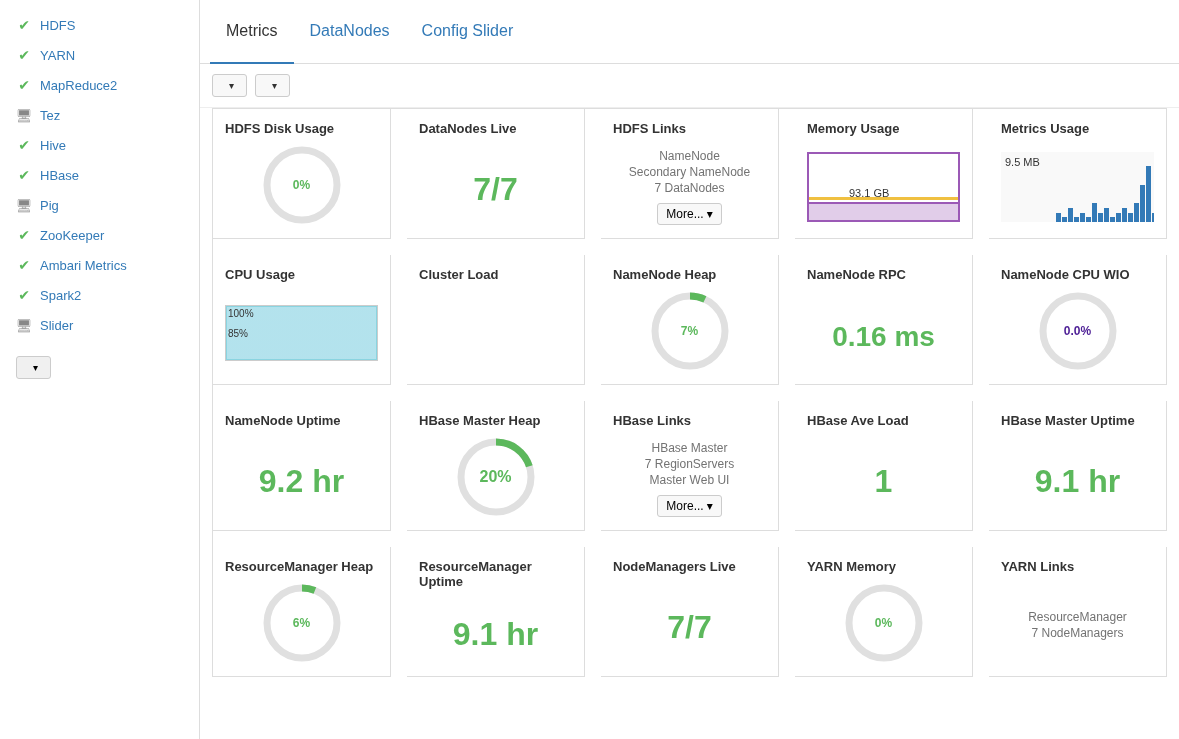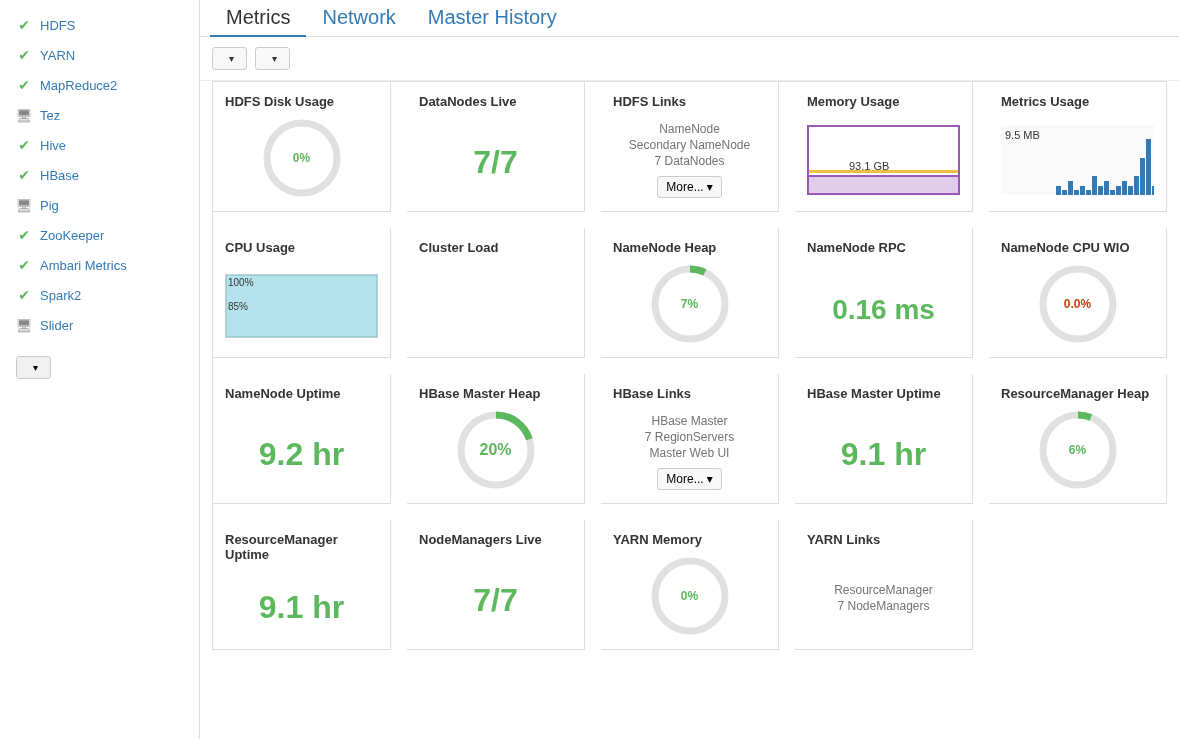--- a/index.html
+++ b/index.html
@@ -58,24 +58,24 @@
     }
 
     
     .tabs {
       display: flex;
       border-bottom: 1px solid #ddd;
       padding: 0 10px;
       background: #fff;
     }
     .tab {
-      padding: 6px 16px;
+      padding: 22px 16px;
       cursor: pointer;
       color: #337ab7;
-      font-size: 20px;
+      font-size: 16px;
       border-bottom: 2px solid transparent;
       margin-bottom: -1px;
     }
     .tab.active {
       color: #333;
       border-bottom: 2px solid #337ab7;
       font-weight: 500;
     }
 
     
@@ -222,21 +222,21 @@
       position: absolute;
       top: 4px;
       left: 4px;
       font-size: 11px;
       color: #333;
     }
 
     
     .cpu-chart {
       width: 100%;
-      height: 64px;
+      height: 56px;
       background: #e8f4f8;
       margin-top: 4px;
       position: relative;
       border: 1px solid #ccc;
     }
     .cpu-label-100 {
       position: absolute;
       top: 2px;
       left: 2px;
       font-size: 10px;
@@ -376,22 +376,22 @@
       <span class="caret">▾</span>
     </button>
   </div>
 </div>
 
 <div class="main-content">
 
   <div class="tabs">
     <div id="tabs-container" style="display: flex;">
         <div class="tab active">Metrics</div>
-        <div class="tab">Network</div>
-        <div class="tab">Master History</div>
+        <div class="tab">DataNodes</div>
+        <div class="tab">Config Slider</div>
       </div>
   </div>
 
   <div class="toolbar">
     <button class="btn-toolbar">
       <span></span>
       <span class="caret">▾</span>
     </button>
     <button class="btn-toolbar">
       <span></span>
@@ -490,21 +490,21 @@
           <div class="metric-center">
             <div class="rpc-value">0.16 ms</div>
           </div>
         </div>
         <div class="metric-card">
           <div class="metric-title">NameNode CPU WIO</div>
           <div class="metric-center">
             <div style="position: relative; width: 80px; height: 80px; display: inline-block;"><svg width="80" height="80" viewBox="0 0 80 80" style="transform: rotate(-90deg);">
                 <circle cx="40" cy="40" r="35" fill="none" stroke="#e0e0e0" stroke-width="7"></circle>
                 <circle cx="40" cy="40" r="35" fill="none" stroke="#5cb85c" stroke-width="7" stroke-dasharray="219.9114857512855" stroke-dashoffset="219.9114857512855"></circle>
-              </svg><div style="position: absolute; top: 50%; left: 50%; transform: translate(-50%, -50%); font-size: 12px; font-weight: bold; color: #c2410c;">0.0%</div></div>
+              </svg><div style="position: absolute; top: 50%; left: 50%; transform: translate(-50%, -50%); font-size: 12px; font-weight: bold; color: #4c1d95;">0.0%</div></div>
           </div>
         </div>
         <div class="metric-card">
           <div class="metric-title">NameNode Uptime</div>
           <div class="metric-center">
             <div class="metric-value-large">9.2 hr</div>
           </div>
         </div>
         <div class="metric-card">
           <div class="metric-title">HBase Master Heap</div>
@@ -520,20 +520,26 @@
           <div class="metric-center">
             <div class="metric-links">
               <a href="#">HBase Master</a>
               <a href="#">7 RegionServers</a>
               <a href="#">Master Web UI</a>
               <button class="more-btn">More... <span>▾</span></button>
             </div>
           </div>
         </div>
         <div class="metric-card">
+          <div class="metric-title">HBase Ave Load</div>
+          <div class="metric-center">
+            <div class="metric-value-large">1</div>
+          </div>
+        </div>
+        <div class="metric-card">
           <div class="metric-title">HBase Master Uptime</div>
           <div class="metric-center">
             <div class="metric-value-large">9.1 hr</div>
           </div>
         </div>
         <div class="metric-card">
           <div class="metric-title">ResourceManager Heap</div>
           <div class="metric-center">
             <div style="position: relative; width: 80px; height: 80px; display: inline-block;"><svg width="80" height="80" viewBox="0 0 80 80" style="transform: rotate(-90deg);">
                 <circle cx="40" cy="40" r="35" fill="none" stroke="#e0e0e0" stroke-width="7"></circle>

